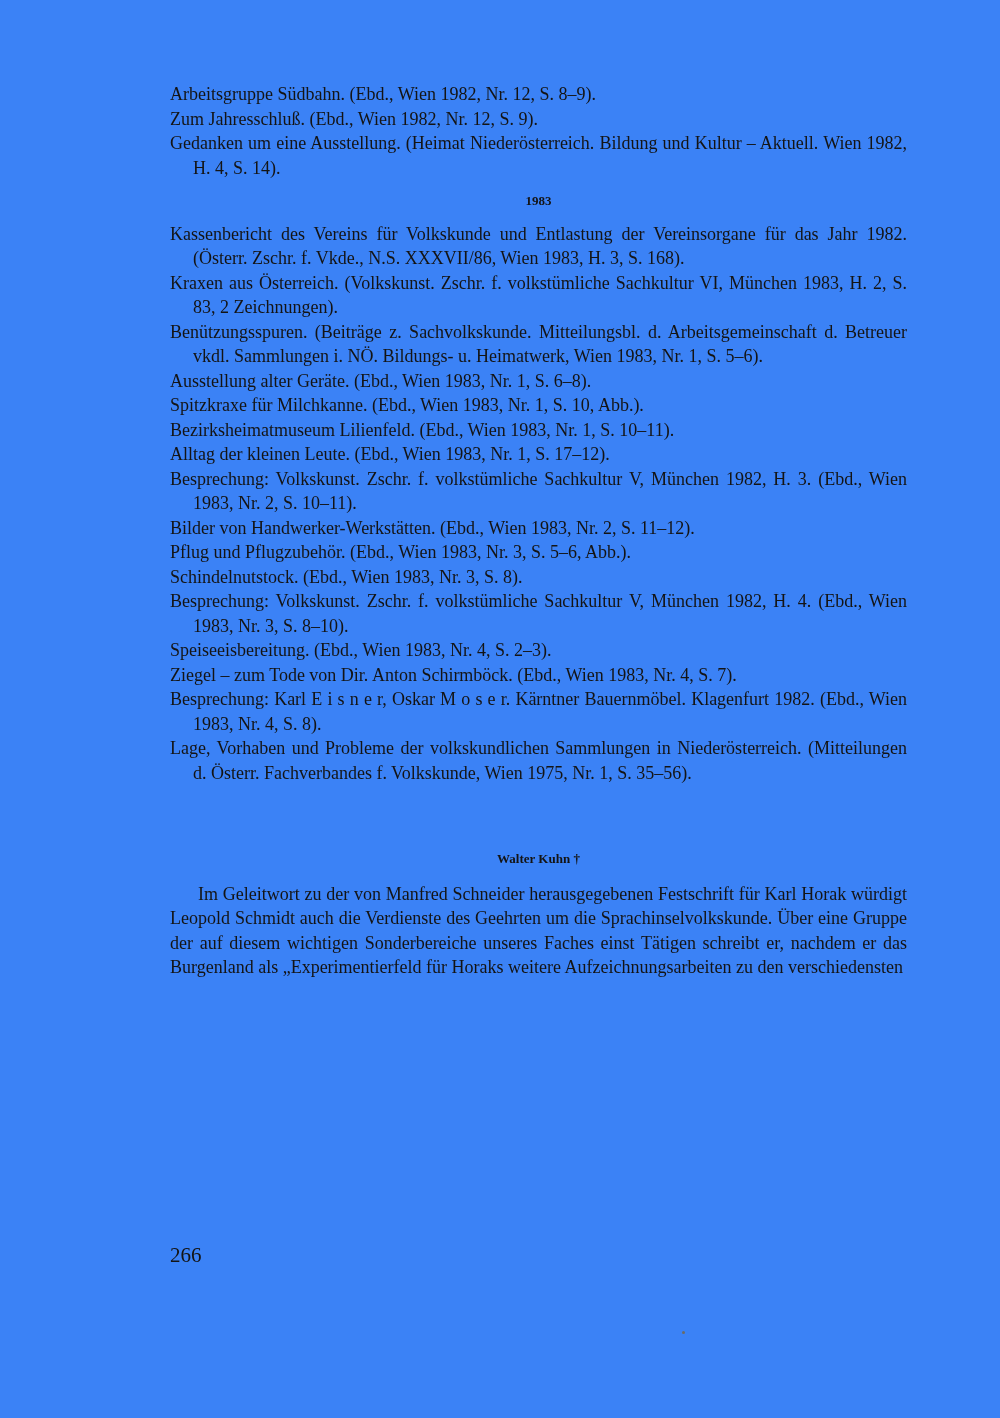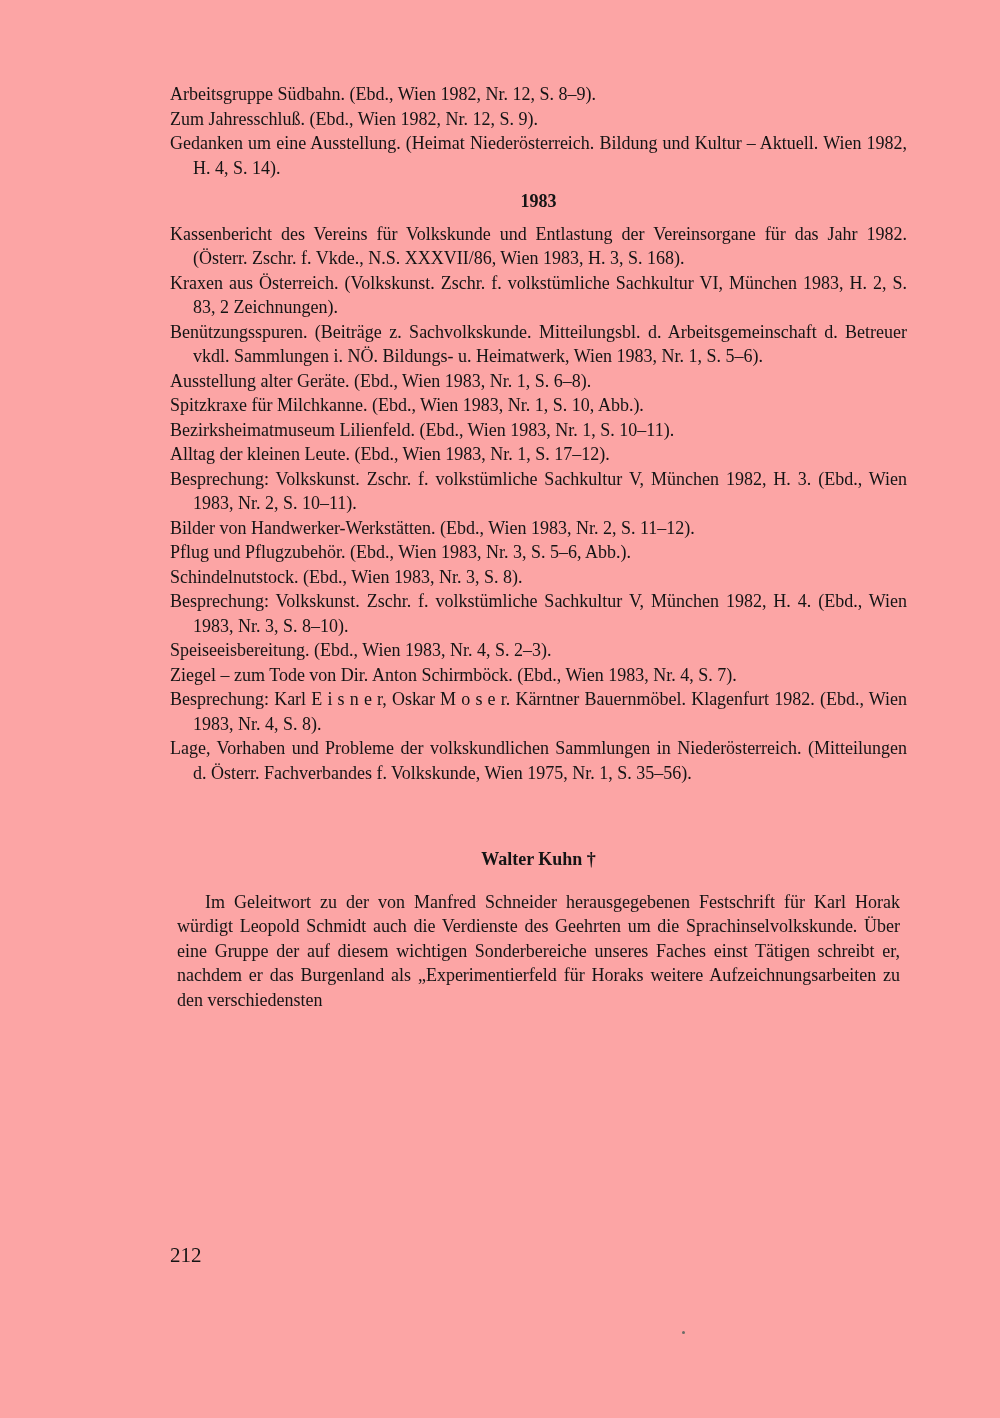--- a/index.html
+++ b/index.html
@@ -4,53 +4,53 @@
 <style>
   html, body {
     margin: 0;
     padding: 0;
     background: #e9e9e6;
   }
   .page {
     position: relative;
     width: 1000px;
     height: 1418px;
-    background: #fca5a5;
+    background: #3b82f6;
     font-family: "Liberation Serif", "DejaVu Serif", serif;
     color: #141414;
     overflow: hidden;
     margin: 0 auto;
   }
   .content {
     position: absolute;
     left: 170px;
     top: 82px;
     width: 737px;
   }
   .entry {
     margin: 0;
     font-size: 18px;
     line-height: 24.5px;
     text-align: justify;
     padding-left: 23px;
     text-indent: -23px;
   }
   .heading {
-    font-size: 18px;
+    font-size: 13px;
     line-height: 24.5px;
     font-weight: bold;
     text-align: center;
     margin: 9px 0 8px 0;
   }
   .obituary-heading {
     margin-top: 62px;
-    margin-bottom: 18px;
+    margin-bottom: 10px;
   }
   .body-par {
-    margin: 7px;
+    margin: 0;
     font-size: 18px;
     line-height: 24.5px;
     text-align: justify;
     text-indent: 28px;
   }
   .page-number {
     position: absolute;
     left: 170px;
     top: 1243px;
     font-size: 21px;
@@ -102,16 +102,16 @@
     <section>
       <p class="entry">Lage, Vorhaben und Probleme der volkskundlichen Sammlungen in Niederösterreich. (Mitteilungen d. Österr. Fachverbandes f. Volkskunde, Wien 1975, Nr. 1, S. 35–56).</p>
     </section>
 
     <h2 class="heading obituary-heading">Walter Kuhn †</h2>
 
     <p class="body-par">Im Geleitwort zu der von Manfred Schneider herausgegebenen Festschrift für Karl Horak würdigt Leopold Schmidt auch die Verdienste des Geehrten um die Sprachinselvolkskunde. Über eine Gruppe der auf diesem wichtigen Sonderbereiche unseres Faches einst Tätigen schreibt er, nachdem er das Burgenland als „Experimentierfeld für Horaks weitere Aufzeichnungsarbeiten zu den verschiedensten</p>
 
   </main>
 
-  <div class="page-number">212</div>
+  <div class="page-number">266</div>
 
   <div class="speck"></div>
 </div>
 
 </body></html>

